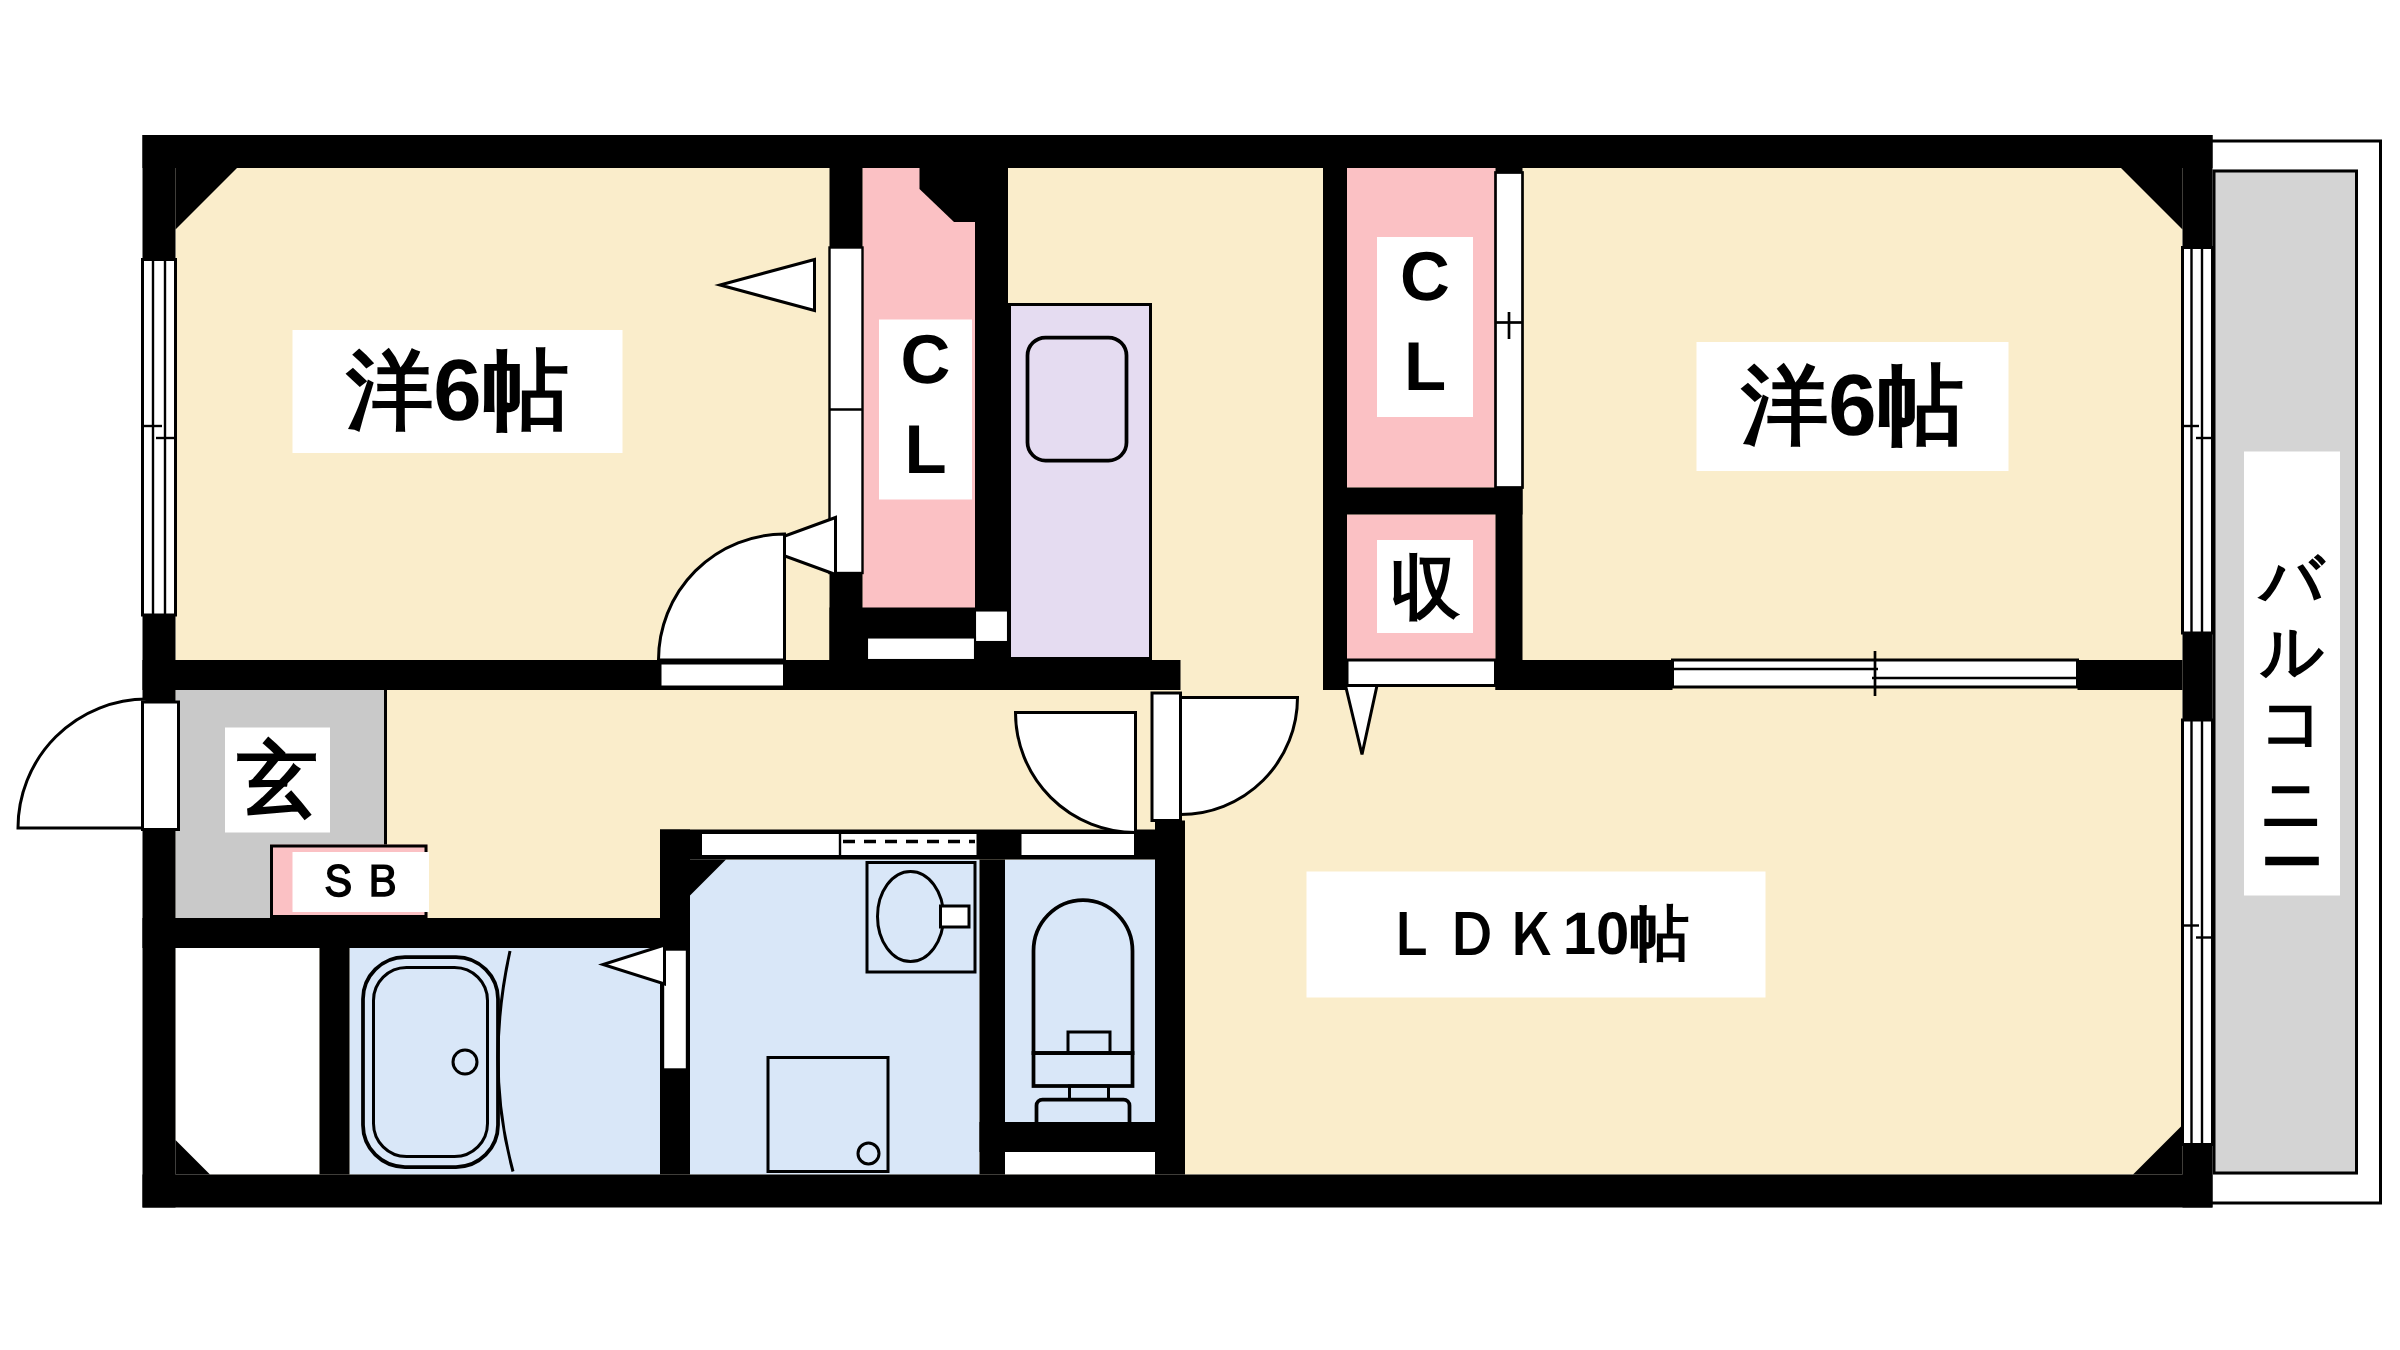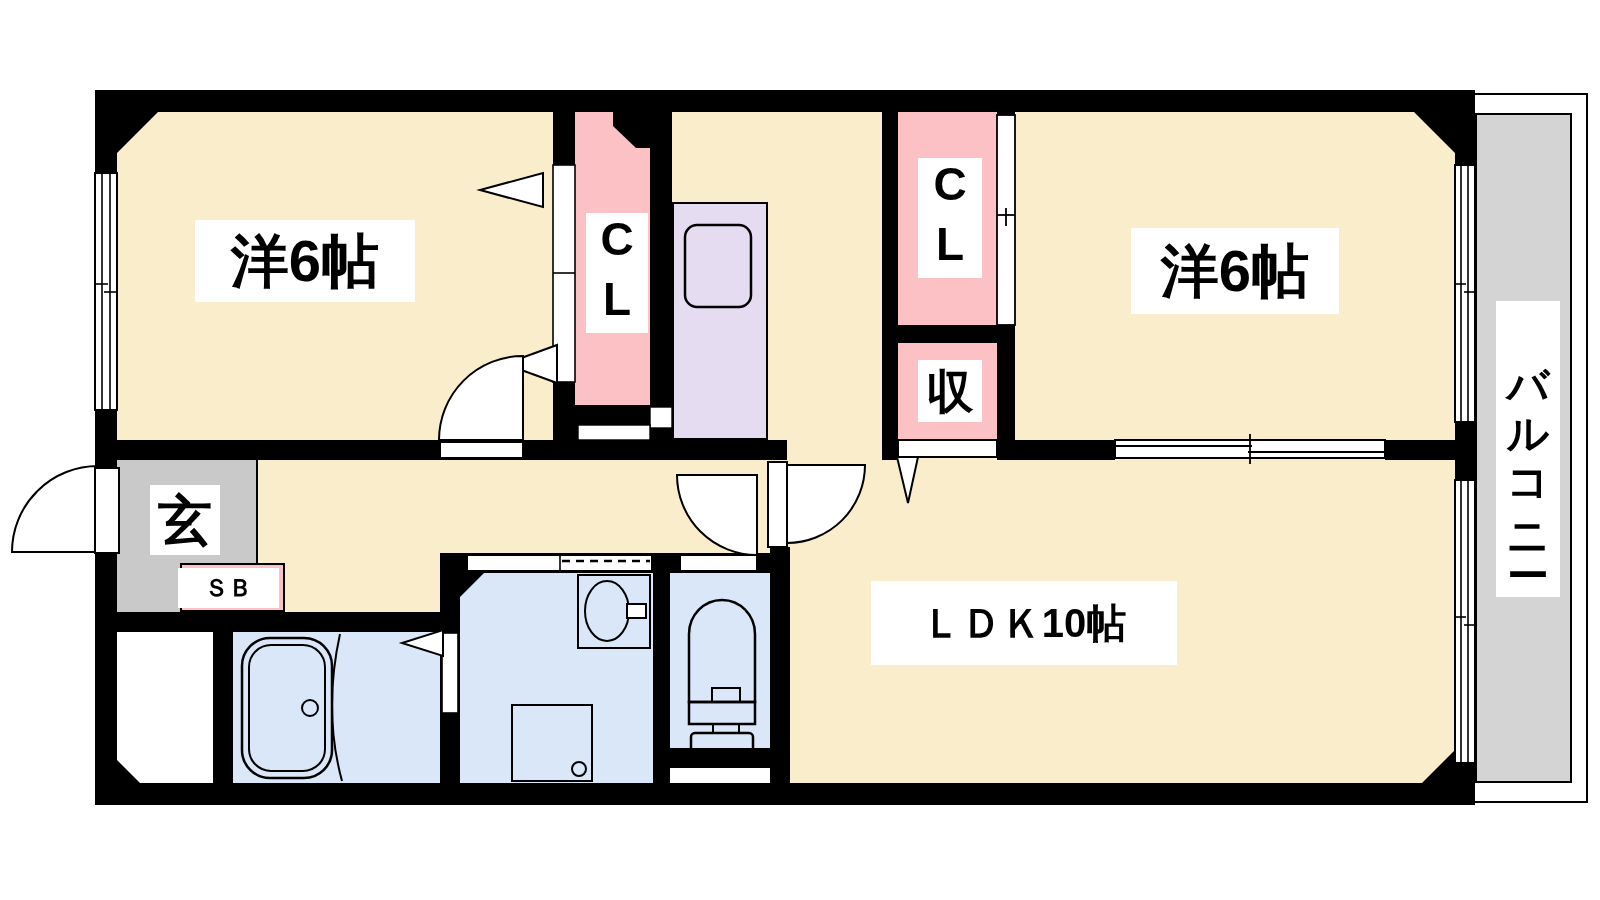--- a/index.html
+++ b/index.html
@@ -145,15 +145,15 @@
     </g>
   </svg>
 
   <div class="room-label" style="left:195px;top:220px;width:220px;height:82px;font-size:58px;">洋6帖</div>
   <div class="room-label" style="left:1131px;top:228px;width:208px;height:86px;font-size:58px;">洋6帖</div>
   <div class="room-label" style="left:871px;top:581px;width:306px;height:84px;font-size:40px;">ＬＤＫ10帖</div>
   <div class="room-label v-text" style="left:586px;top:213px;width:62px;height:120px;font-size:46px;letter-spacing:8px;">CL</div>
   <div class="room-label v-text" style="left:918px;top:158px;width:64px;height:120px;font-size:46px;letter-spacing:8px;">CL</div>
   <div class="room-label" style="left:918px;top:360px;width:64px;height:62px;font-size:47px;">収</div>
   <div class="room-label" style="left:150px;top:485px;width:70px;height:70px;font-size:54px;">玄</div>
-  <div class="room-label" style="left:178px;top:568px;width:101px;height:40px;font-size:24px;">ＳＢ</div>
+  <div class="room-label" style="left:195px;top:568px;width:91px;height:40px;font-size:30px;">ＳＢ</div>
   <div class="room-label v-text" style="left:1496px;top:301px;width:64px;height:296px;font-size:42px;letter-spacing:6px;">バルコニー</div>
 </div>
 
 </body></html>

